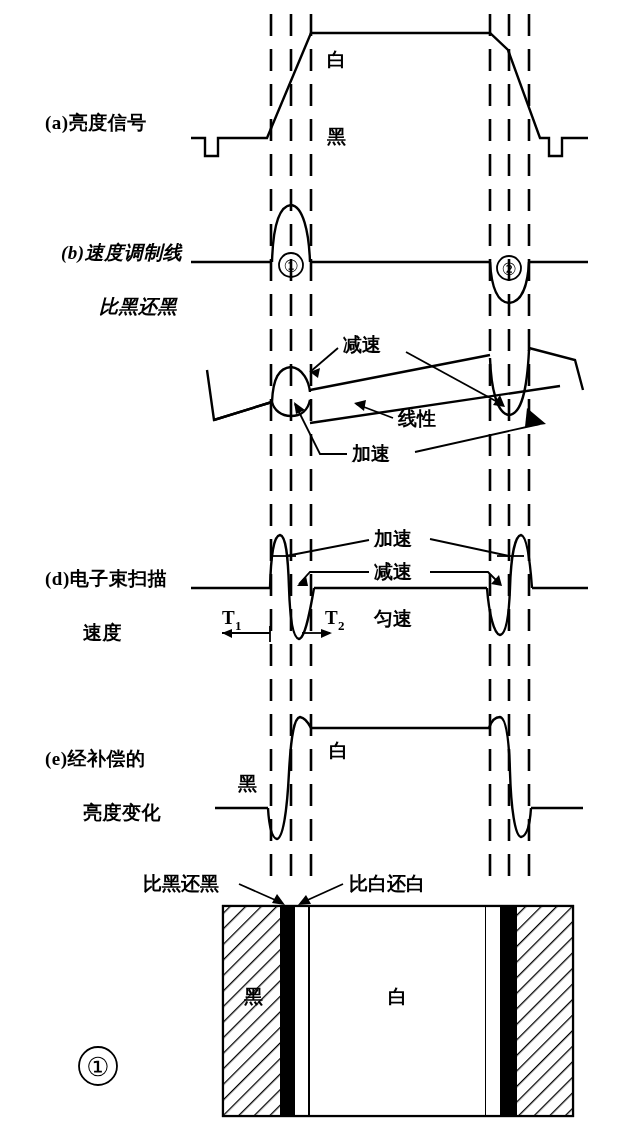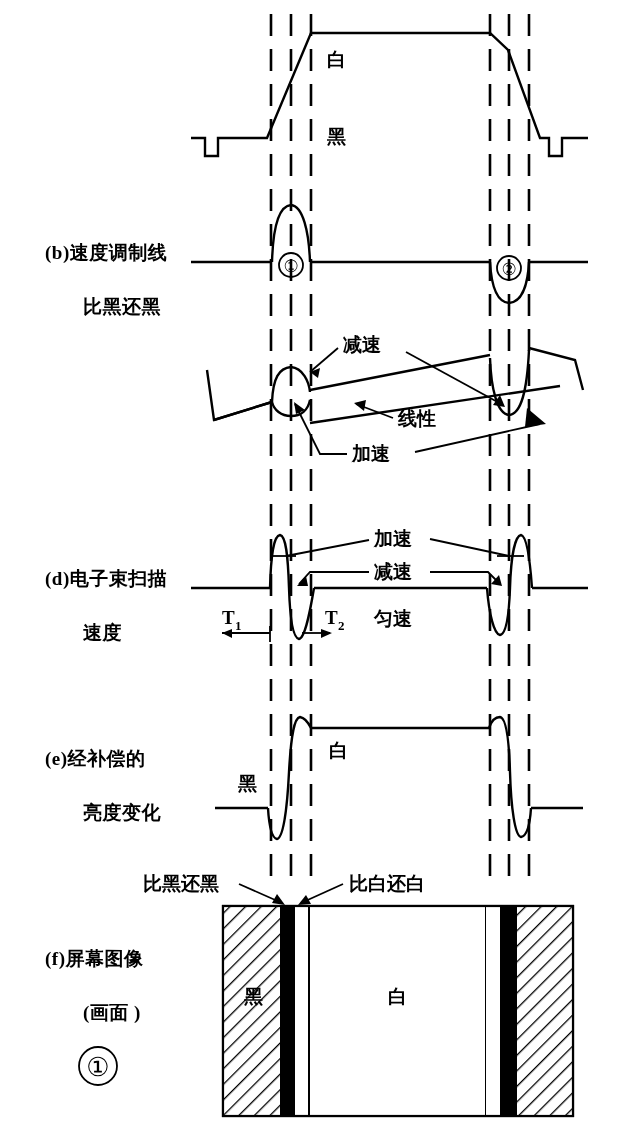--- a/index.html
+++ b/index.html
@@ -69,41 +69,40 @@
   .stroke { fill: none; stroke: #000; stroke-width: 2.4; }
   .stroke-thin { fill: none; stroke: #000; stroke-width: 1.8; }
   .dash { fill: none; stroke: #000; stroke-width: 2.6; stroke-dasharray: 22 13; }
   .boxline { fill: none; stroke: #000; stroke-width: 2.2; }
 </style>
 </head>
 <body>
 
 <div id="figure-root">
 
-
-  <div class="row-label" style="left:24px; top:212px;">
+  <div class="row-label" style="left:24px; top:82px;">
+    <span>(a)</span><span>亮度信号</span>
+  </div>
+
+  <div class="row-label" style="left:40px; top:212px;font-style:italic;">
     <span>(b)</span><span>速度调制线</span><br>
     <span style="display:inline-block;width:38px;"></span><span>比黑还黑</span>
   </div>
 
 
   <div class="row-label" style="left:24px; top:538px;">
     <span>(d)</span><span>电子束扫描</span><br>
     <span style="display:inline-block;width:38px;"></span><span>速度</span>
   </div>
 
   <div class="row-label" style="left:24px; top:718px;">
     <span>(e)</span><span>经补偿的</span><br>
     <span style="display:inline-block;width:38px;"></span><span>亮度变化</span>
   </div>
 
-  <div class="row-label" style="left:24px; top:918px;">
-    <span>(f)</span><span>屏幕图像</span><br>
-    <span style="display:inline-block;width:38px;"></span><span>(画面 )</span>
-  </div>
 
   <svg class="diagram" viewBox="0 0 621 1139">
 
     <g>
       <path class="dash" d="M271,14 L271,880"></path>
       <path class="dash" d="M291,14 L291,880"></path>
       <path class="dash" d="M311,14 L311,880"></path>
       <path class="dash" d="M490,14 L490,880"></path>
       <path class="dash" d="M509,14 L509,880"></path>
       <path class="dash" d="M529,14 L529,880"></path>

